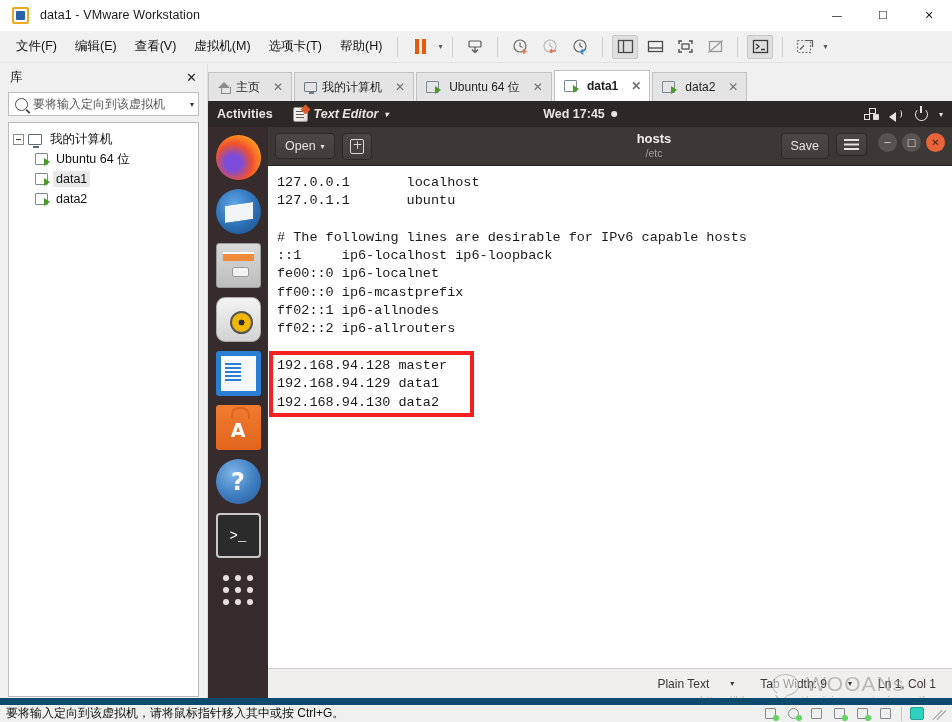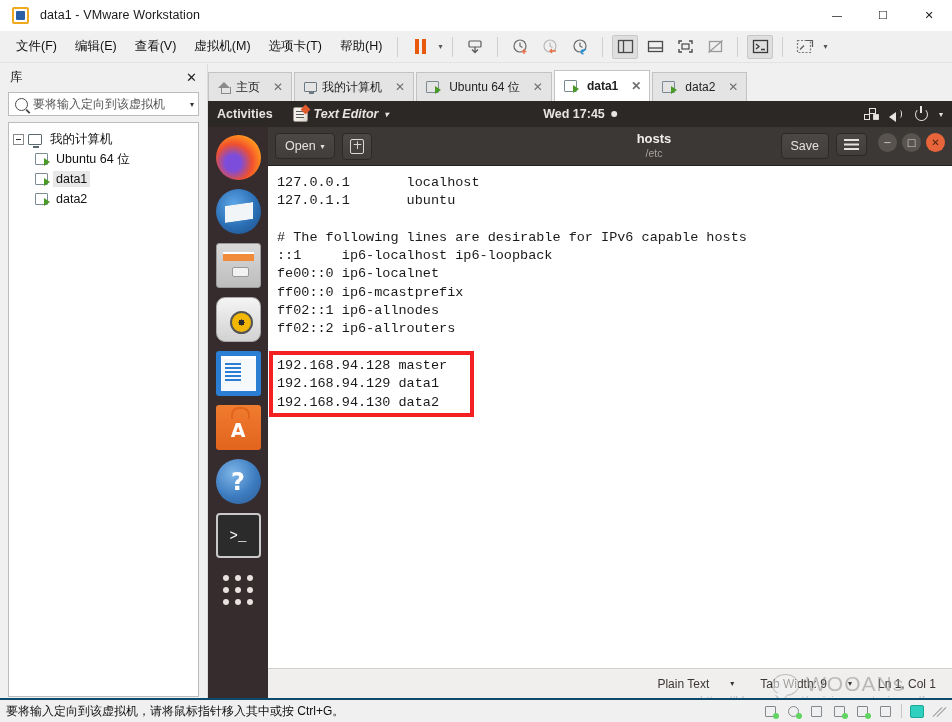--- a/index.html
+++ b/index.html
@@ -349,21 +349,21 @@
     transform: rotate(45deg);
   }
   .wm-url {
     position: absolute; left: 700px; top: 694px; font-size: 11px; color: #b9bcc0;
     letter-spacing: .3px; white-space: nowrap; pointer-events: none;
   }
 
   
   .winstatus {
     position: absolute; left: 0; top: 698px; width: 952px; height: 24px;
-    background: #f0f0f0; border-top: 2px solid #0c4a6e; display: flex; align-items: center;
+    background: #f0f0f0; border-top: 7px solid #0c4a6e; display: flex; align-items: center;
   }
   .ws-text { font-size: 12px; color: #111; margin-left: 6px; }
   .ws-icons { margin-left: auto; display: flex; align-items: center; gap: 8px; padding-right: 8px; }
   .ws-ico { width: 15px; height: 13px; position: relative; opacity: .85; }
   .ws-ico .dot { position: absolute; right: -1px; bottom: -1px; width: 6px; height: 6px;
                  border-radius: 50%; background: #49d049; }
   .ws-ico .bx { position: absolute; inset: 1px 2px; border: 1.3px solid #70777d; border-radius: 1px; }
   .ws-sep { width: 1px; height: 14px; background: #c6c6c6; }
   .ws-green { width: 14px; height: 13px; background: #2fd0c0; border: 1px solid #1da595; border-radius: 2px; }
   .ws-grip { width: 12px; height: 12px; position: relative; }

